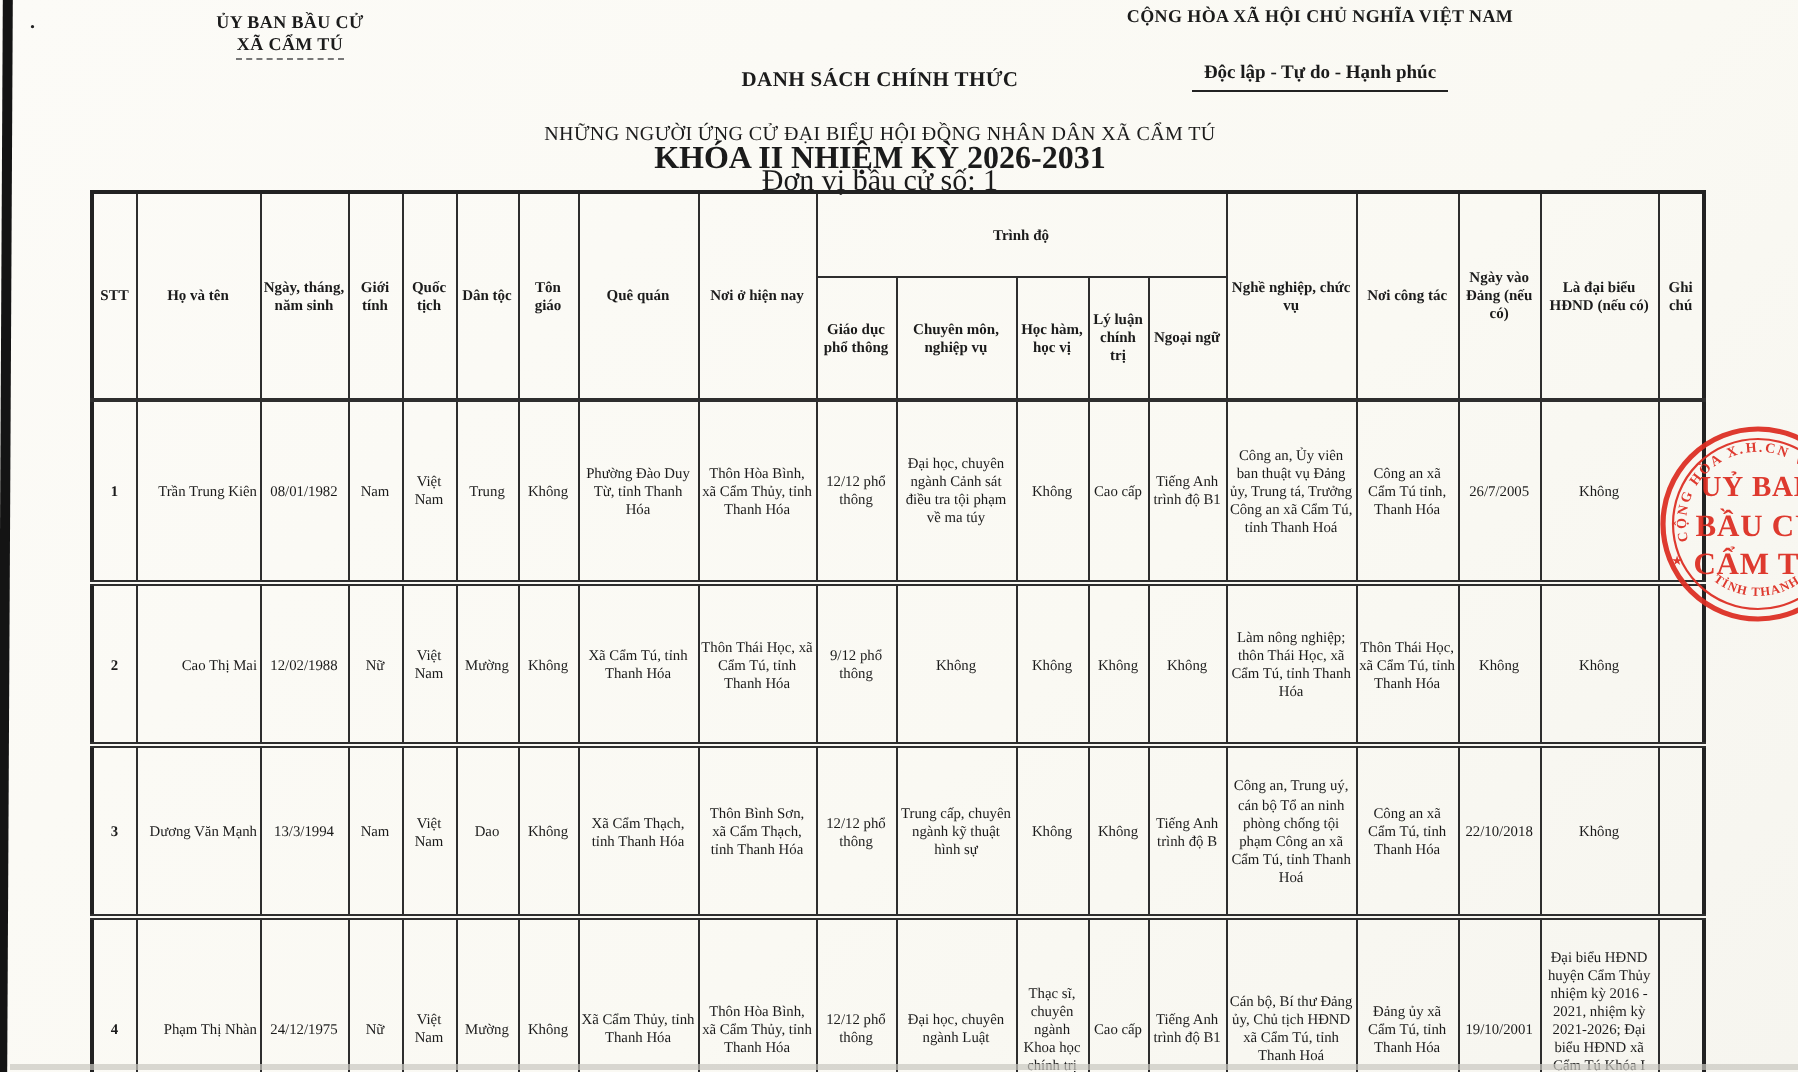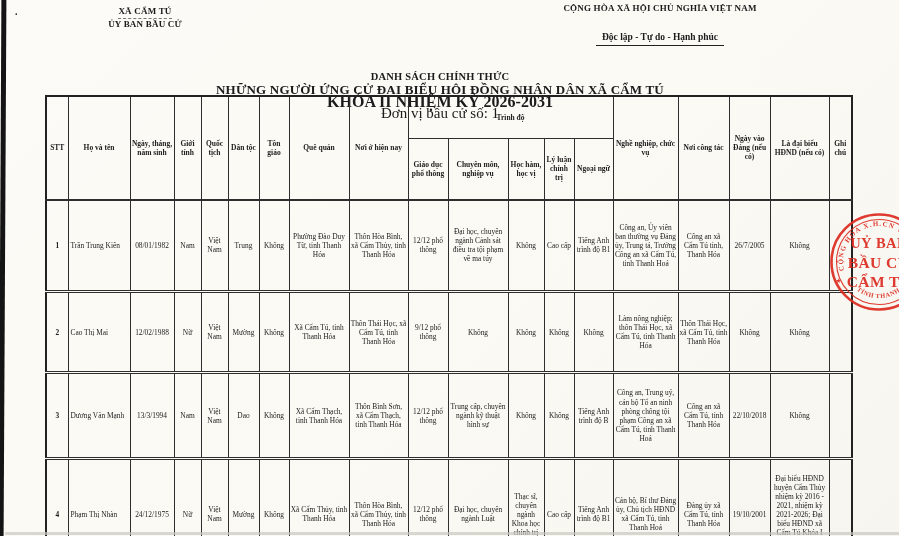--- a/index.html
+++ b/index.html
@@ -20,54 +20,54 @@
   
   .org { position:absolute; left:55px; top:6px; width:180px; text-align:center;
     font-weight:bold; font-size:9px; line-height:11px; letter-spacing:.2px; }
   .org .line2 { display:inline-block; border-bottom:1px dashed #777; padding-bottom:1px; }
   .national { position:absolute; left:505px; top:3px; width:310px; text-align:center; font-weight:bold; }
   .nat1 { font-size:9px; line-height:11px; letter-spacing:.2px; }
   .nat2 { display:inline-block; font-size:9.5px; line-height:11px; margin-top:18px;
     border-bottom:1.2px solid #222; padding:0 6px 2px; }
 
   .titles { position:absolute; left:37px; top:35px; width:806px; text-align:center; }
-  .t1 { font-size:10.5px; font-weight:bold; line-height:12.5px; letter-spacing:.2px;margin-top:36px; }
-  .t2 { font-size:13px; font-weight:bold; line-height:12.5px; letter-spacing:.2px; }
+  .t1 { font-size:10.5px; font-weight:bold; line-height:12.5px; letter-spacing:.2px; }
+  .t2 { font-size:10px; font-weight:normal; line-height:12.5px; letter-spacing:.2px;margin-top:14px; }
   .t3 { font-size:16px;  font-weight:bold; line-height:12px; }
   .sub { font-size:15px; line-height:11.5px; }
 
   
   table.main { position:absolute; left:45px; top:95px; width:806px;
     border-collapse:collapse; table-layout:fixed; border:2px solid #222; }
   th,td { border:1px solid #2e2e2e; padding:1px; text-align:center; vertical-align:middle;
     font-size:7.4px; line-height:1.22; color:#1b1b1b; overflow:hidden; word-wrap:break-word; }
   th { font-weight:bold; font-size:7.5px; padding:16px 1px; }
   tr.hdr1 { height:18px; }
   tr.hdr2 { height:47px; }
   tbody td { border-top:3px double #2e2e2e; }
   tr.r1 td { border-top:2px solid #2e2e2e; }
   tr.r1 { height:92px; } tr.r2 { height:81px; } tr.r3 { height:86px; } tr.r4 { height:111px; }
-  td.name { text-align:left; padding-left:2px;margin-top:16px; }
+  td.name { text-align:right; padding-left:2px;margin-top:16px; }
   td.stt { font-weight:bold; }
 
   
   .stamp { position:absolute; left:829px; top:212px; width:100px; height:100px; opacity:.93; }
   .stamp text { fill:#dd2c21; }
   .stamp circle { stroke:#dd2c21; }
 </style>
 </head>
 <body>
 
 <div class="page">
   <div class="scan-strip-left"></div>
   <div class="corner-dot">.</div>
 
   <div class="org">
+    <div>ỦY BAN BẦU CỬ</div>
     <div><span class="line2">XÃ CẨM TÚ</span></div>
-    <div>ỦY BAN BẦU CỬ</div>
   </div>
 
   <div class="national">
     <div class="nat1">CỘNG HÒA XÃ HỘI CHỦ NGHĨA VIỆT NAM</div>
     <div><span class="nat2">Độc lập - Tự do - Hạnh phúc</span></div>
   </div>
 
   <div class="titles">
     <div class="t1">DANH SÁCH CHÍNH THỨC</div>
     <div class="t2">NHỮNG NGƯỜI ỨNG CỬ ĐẠI BIỂU HỘI ĐỒNG NHÂN DÂN XÃ CẨM TÚ</div>
@@ -132,21 +132,21 @@
         <td>Việt Nam</td>
         <td>Trung</td>
         <td>Không</td>
         <td>Phường Đào Duy Từ, tỉnh Thanh Hóa</td>
         <td>Thôn Hòa Bình, xã Cẩm Thủy, tỉnh Thanh Hóa</td>
         <td>12/12 phổ thông</td>
         <td>Đại học, chuyên ngành Cảnh sát điều tra tội phạm về ma túy</td>
         <td>Không</td>
         <td>Cao cấp</td>
         <td>Tiếng Anh trình độ B1</td>
-        <td>Công an, Ủy viên ban thường vụ Đảng ủy, Trung tá, Trưởng Công an xã Cẩm Tú, tỉnh Thanh Hoá</td>
+        <td>Công an, Ủy viên ban thuật vụ Đảng ủy, Trung tá, Trưởng Công an xã Cẩm Tú, tỉnh Thanh Hoá</td>
         <td>Công an xã Cẩm Tú tỉnh, Thanh Hóa</td>
         <td>26/7/2005</td>
         <td>Không</td>
         <td></td>
       </tr>
       <tr class="r2">
         <td class="stt">2</td>
         <td class="name">Cao Thị Mai</td>
         <td>12/02/1988</td>
         <td>Nữ</td>

